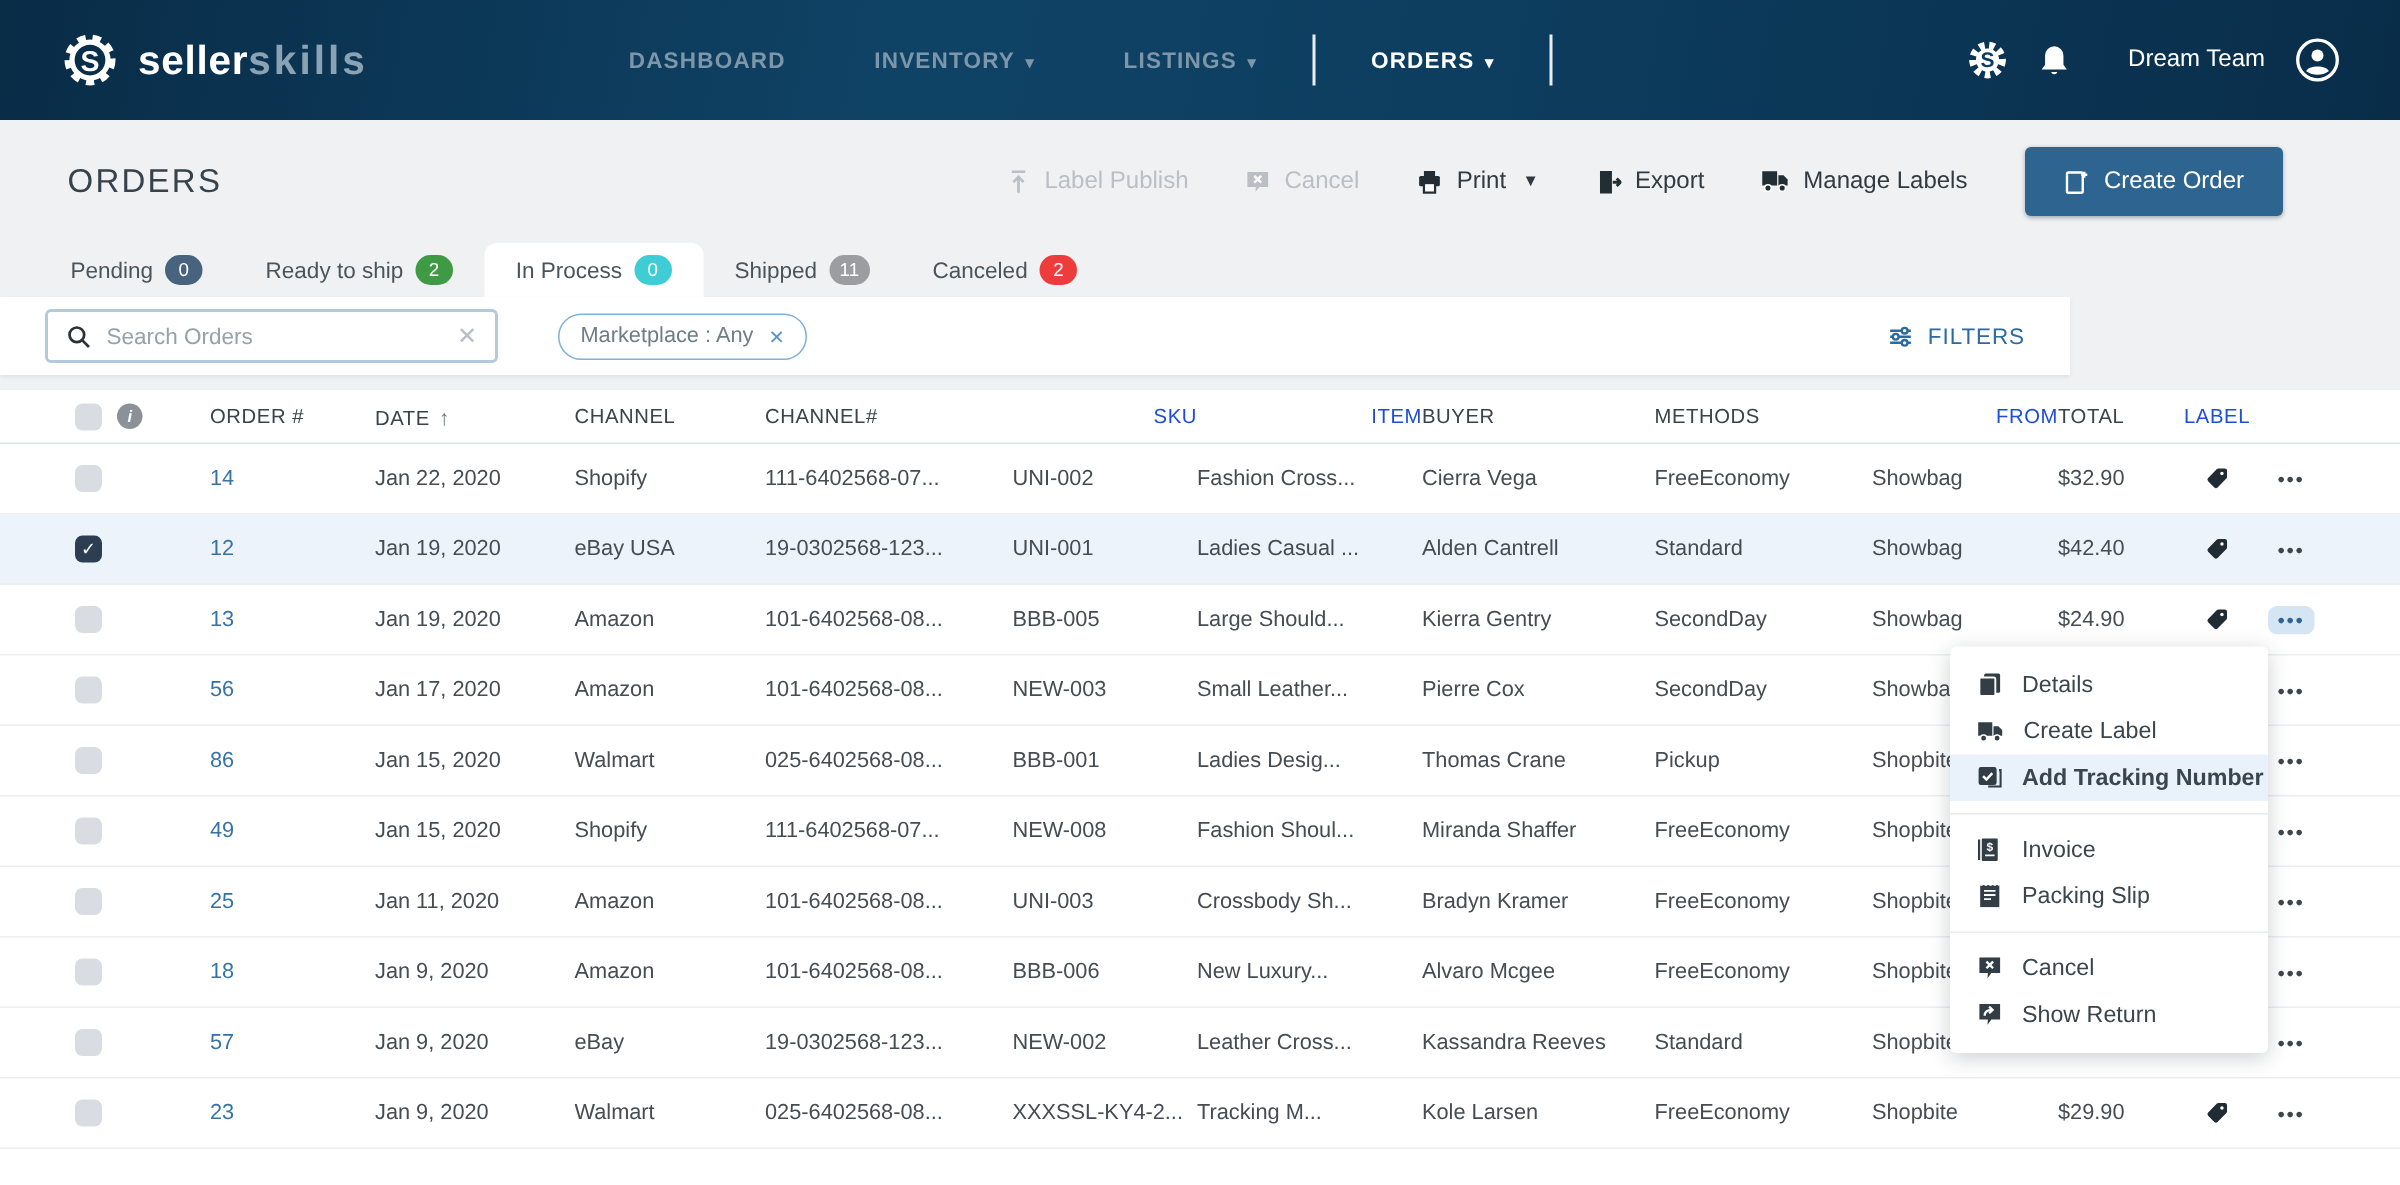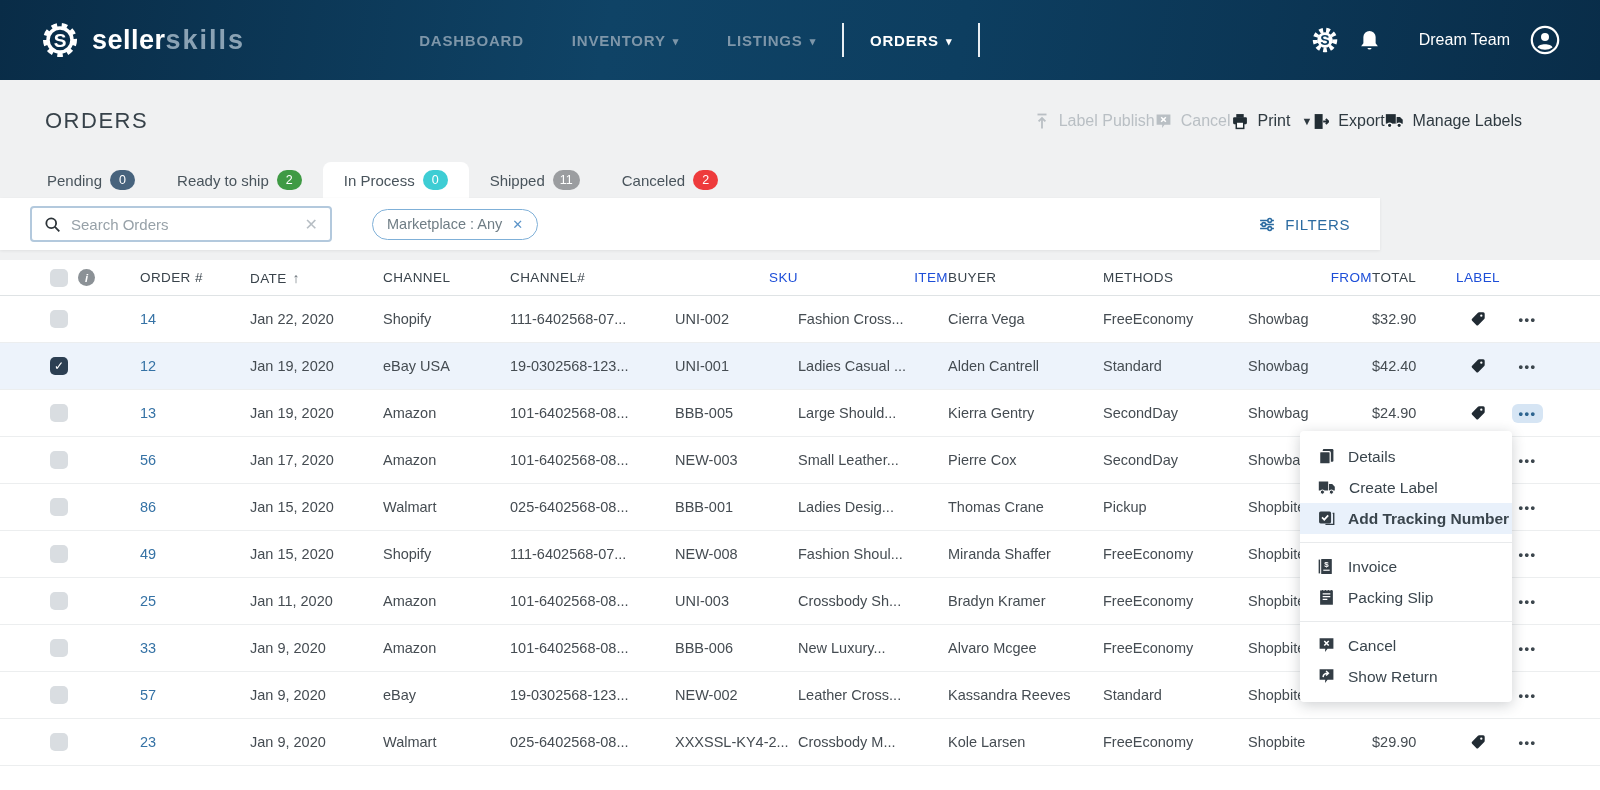--- a/index.html
+++ b/index.html
@@ -7,34 +7,34 @@
   body { position:relative; }
   svg { display:block; }
 
   
   .navbar { position:absolute; top:0; left:0; width:1600px; height:80px;
     background:linear-gradient(100deg,#092c47 0%,#0f4366 38%,#0d3e60 60%,#092d49 100%);
     display:flex; align-items:center; padding:0 40px; color:#fff; }
   .brand { display:flex; align-items:center; gap:12px; }
   .brand-text { font-size:27px; font-weight:bold; letter-spacing:.5px; color:#fff; }
   .brand-text .lite { font-weight:bold; color:#8aa2b4; letter-spacing:2px; }
-  .nav-menu { display:flex; align-items:center; gap:0; margin-left:150px; }
+  .nav-menu { display:flex; align-items:center; gap:11px; margin-left:150px; }
   .nav-item { display:flex; align-items:center; gap:7px; font-size:15px; font-weight:bold;
     letter-spacing:.8px; color:#7e96a9; padding:0 24px; cursor:pointer; }
   .nav-item.active { color:#fff; }
   .nav-caret { font-size:11px; margin-top:2px; }
   .nav-sep { width:2px; height:34px; background:#e8eef3; margin:0 2px; }
   .nav-right { margin-left:auto; display:flex; align-items:center; gap:20px; }
   .nav-user { font-size:16px; color:#fff; margin-left:19px; }
 
   
   .page-header { position:absolute; top:80px; left:0; width:1600px; height:82px;
     display:flex; align-items:center; padding:0 78px 0 45px; }
   .page-title { font-size:22px; letter-spacing:1.5px; color:#37424a; }
-  .toolbar { margin-left:auto; display:flex; align-items:center; }
+  .toolbar { margin-left:auto; display:flex; align-items:center; gap:38px; }
   .tbtn { display:flex; align-items:center; gap:9px; font-size:16px; color:#2f3a41; cursor:pointer; white-space:nowrap; }
   .tbtn.disabled { color:#b9bfc4; cursor:default; }
   .tbtn .caret { font-size:11px; color:#2f3a41; margin-left:2px; }
   .btn-primary { display:flex; align-items:center; gap:10px; background:#2e6590; color:#fff;
     font-size:16px; border:none; border-radius:4px; height:46px; padding:0 26px; cursor:pointer;
     box-shadow:0 1px 3px rgba(9,44,71,.35); }
 
   
   .tabs { position:absolute; top:162px; left:26px; display:flex; align-items:stretch; height:36px; }
   .tab { display:flex; align-items:center; gap:8px; padding:0 21px; font-size:15px; color:#49545c;
@@ -199,20 +199,29 @@
       <span class="ic">
         <svg width="19" height="16" viewBox="0 0 18 15">
           <path d="M.8 1h9.4v9H.8z" fill="#222d34"></path>
           <path d="M11 3.6h3.2l2.6 2.6V10H11z" fill="#222d34"></path>
           <circle cx="4.4" cy="11.6" r="2.1" fill="#222d34" stroke="#fff" stroke-width="1"></circle>
           <circle cx="13.4" cy="11.6" r="2.1" fill="#222d34" stroke="#fff" stroke-width="1"></circle>
         </svg>
       </span>
       <span>Manage Labels</span>
     </div>
+    <button class="btn-primary">
+      <span class="ic">
+        <svg width="17" height="18" viewBox="0 0 17 18" fill="none" stroke="#fff" stroke-width="1.6">
+          <rect x="2" y="3" width="10.5" height="13.5" rx="1"></rect>
+          <path d="M11.5 4.5h4M13.5 2.5v4"></path>
+        </svg>
+      </span>
+      <span>Create Order</span>
+    </button>
   </div>
 </div>
 
 <div class="tabs">
   <div class="tab">
     <span>Pending</span>
       <span class="badge b-pending">0</span>
   </div>
   <div class="tab">
     <span>Ready to ship</span>
@@ -445,21 +454,21 @@
         </svg>
       </span>
     <span class="c c-actions">
         <span class="dots">•••</span>
       </span>
   </div>
 
   <div class="trow">
     <span class="cb"></span>
       <span></span>
-    <span class="c c-order">33</span>
+    <span class="c c-order">18</span>
     <span class="c">Jan 9, 2020</span>
     <span class="c">Amazon</span>
     <span class="c">101-6402568-08...</span>
     <span class="c">BBB-006</span>
     <span class="c">New Luxury...</span>
     <span class="c">Alvaro Mcgee</span>
     <span class="c">FreeEconomy</span>
     <span class="c">Shopbite</span>
     <span class="c c-total"></span>
     <span class="c c-label">
@@ -498,21 +507,21 @@
   </div>
 
   <div class="trow">
     <span class="cb"></span>
       <span></span>
     <span class="c c-order">23</span>
     <span class="c">Jan 9, 2020</span>
     <span class="c">Walmart</span>
     <span class="c">025-6402568-08...</span>
     <span class="c">XXXSSL-KY4-2...</span>
-    <span class="c">Crossbody M...</span>
+    <span class="c">Tracking M...</span>
     <span class="c">Kole Larsen</span>
     <span class="c">FreeEconomy</span>
     <span class="c">Shopbite</span>
     <span class="c c-total">$29.90</span>
     <span class="c c-label">
         <svg width="16" height="16" viewBox="0 0 16 16">
           <path d="M9 1.3h4.2A1.5 1.5 0 0 1 14.7 2.8V7a1.5 1.5 0 0 1-.44 1.06l-5.9 5.9a1.5 1.5 0 0 1-2.12 0L2.1 9.8a1.5 1.5 0 0 1 0-2.12l5.84-5.94A1.5 1.5 0 0 1 9 1.3z" fill="#212b33"></path>
           <circle cx="11.3" cy="4.7" r="1.15" fill="#fff"></circle>
         </svg>
       </span>

